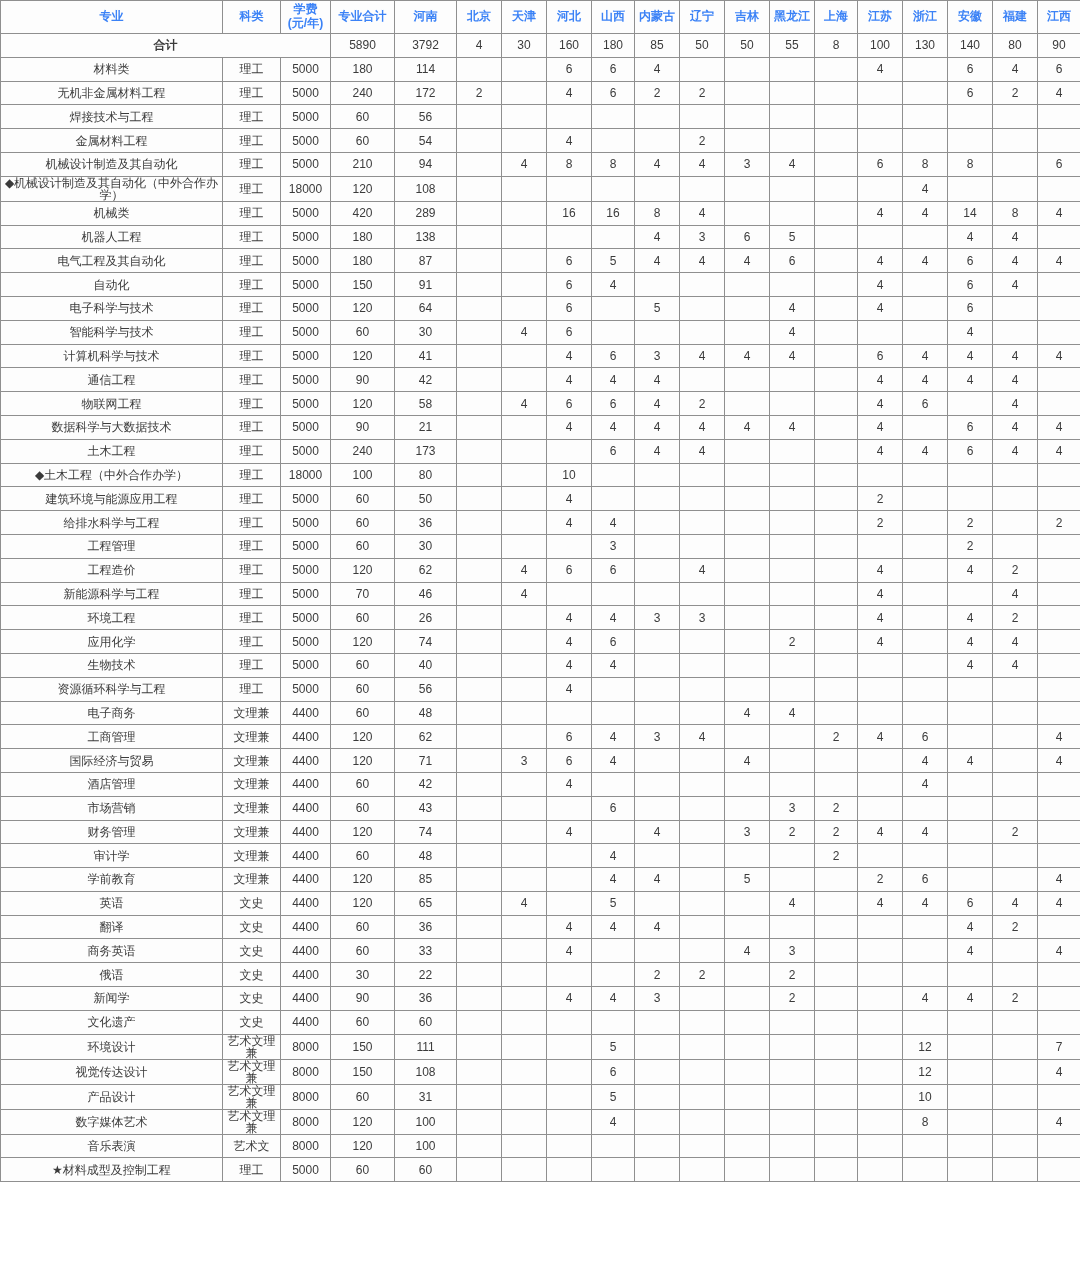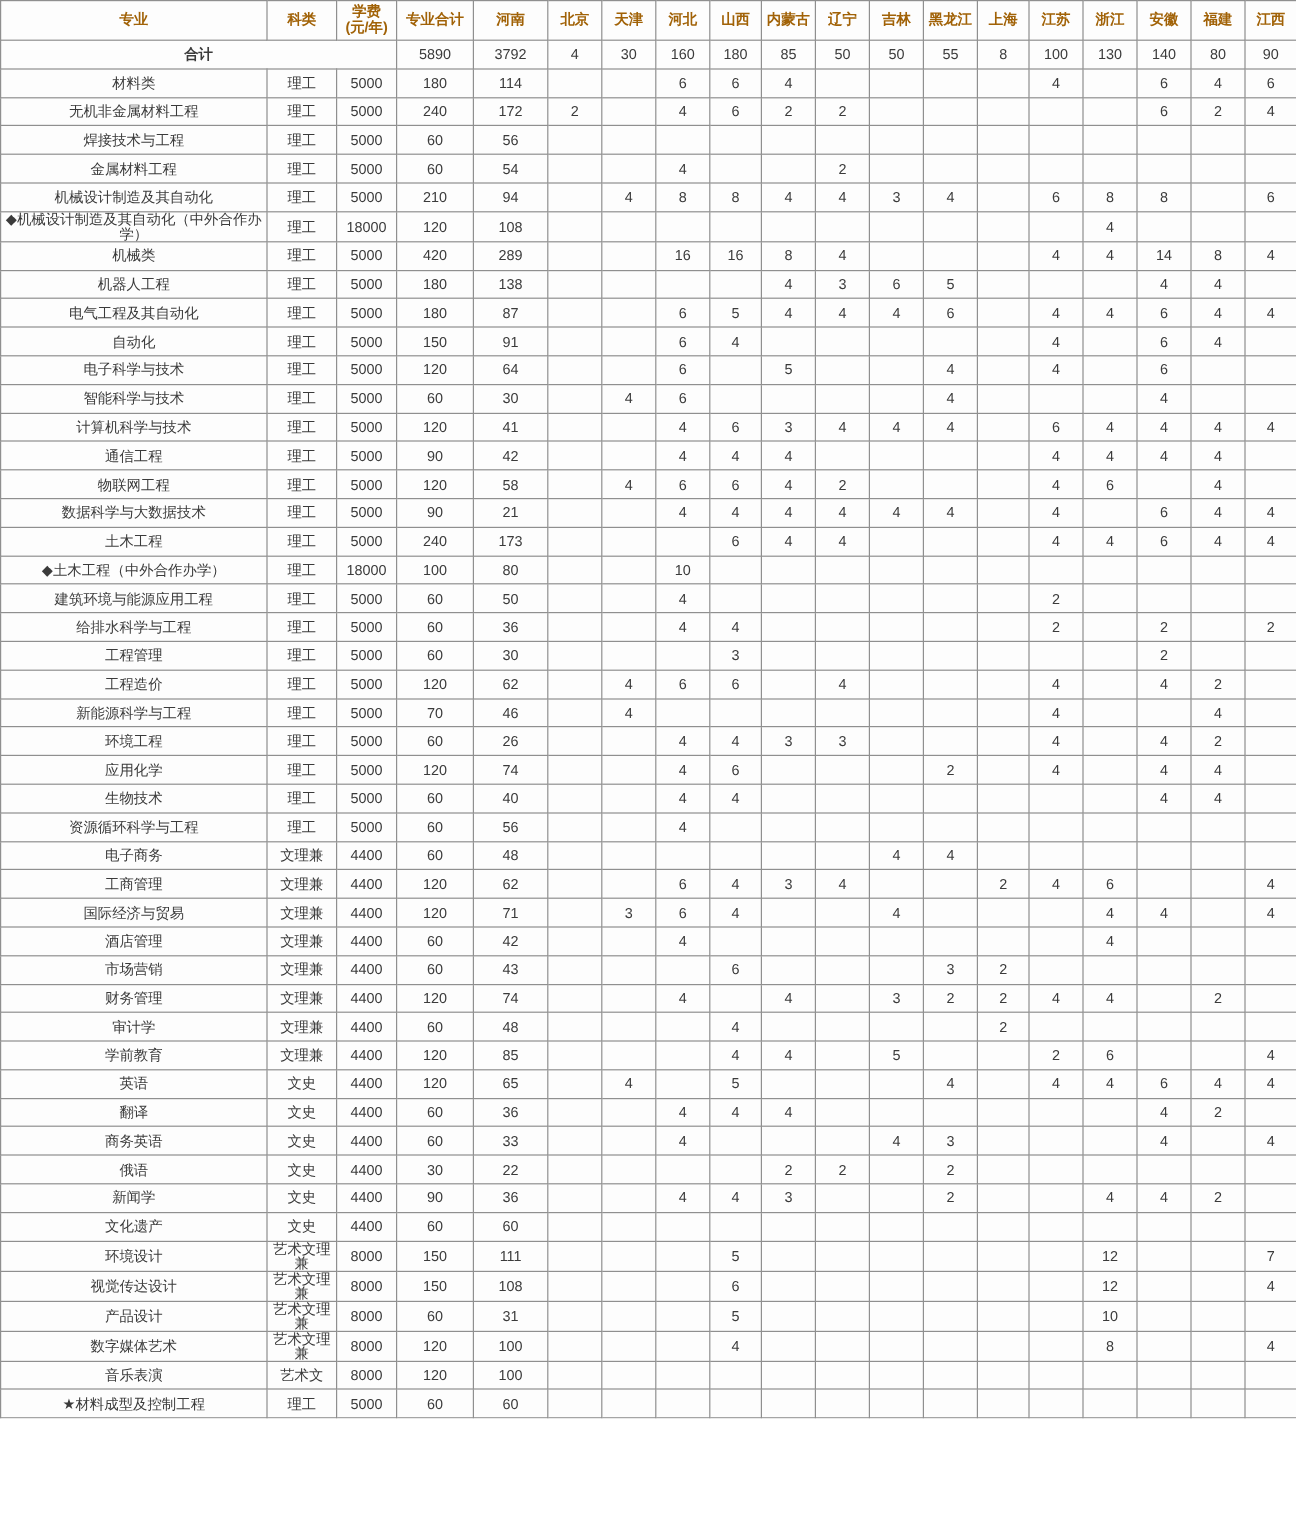--- a/index.html
+++ b/index.html
@@ -19,21 +19,21 @@
     border:1px solid #8f8f8f;
     text-align:center;
     vertical-align:middle;
     overflow:hidden;
     padding:0 1px;
   }
   table.plan th{
     height:32px;
     font-size:12px;
     font-weight:bold;
-    color:#a16207;
+    color:#3b82f6;
     white-space:pre-line;
     line-height:1.15;
   }
   table.plan td{
     height:22.8px;
     font-size:12px;
     color:#3b3b3b;
     line-height:1;
   }
   td.major-cell{font-size:12px;color:#404040;}

